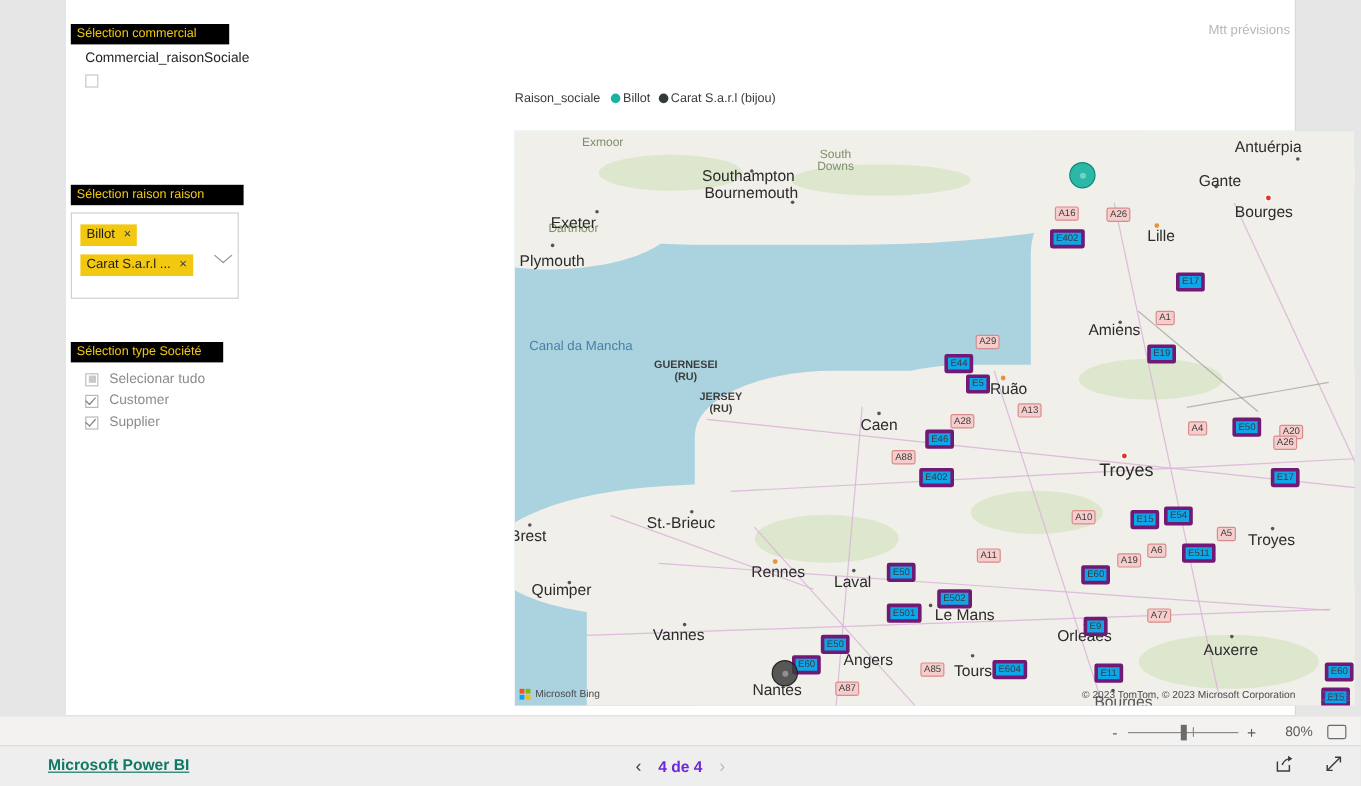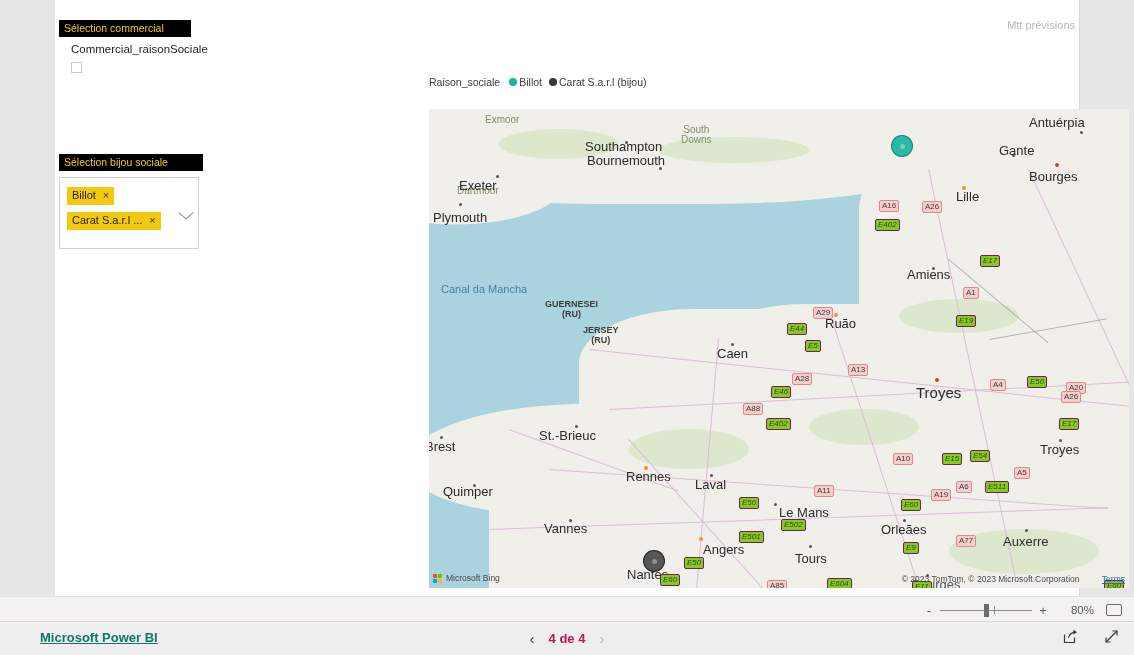--- a/index.html
+++ b/index.html
@@ -101,23 +101,23 @@
   .lbl-city { font-size: 13px; color: #2b2b2b; }
   .lbl-area { font-size: 10px; color: #7f8f6a; }
   .lbl-sea { font-size: 11px; color: #4a7fa5; }
   .lbl-island { font-size: 9px; font-weight: bold; color: #3c3c3c; text-align: center; line-height: 10px; }
   .citydot { position: absolute; width: 3px; height: 3px; background: #555; border-radius: 50%; }
   .citydot.cap { width: 6px; height: 6px; background: #d9382c; border: 1px solid #fff; }
   .citydot.orange { width: 4px; height: 4px; background: #e8943a; }
 
   .shield {
     position: absolute; font-size: 8px; line-height: 10px; padding: 0 2px;
-    border-radius: 2px; color: #3c3c3c; font-family: "Liberation Sans", sans-serif; margin-top: 28px;
-  }
-  .shield.e { background: #84cc16; border: 1px solid #701a75; font-style: italic; }
+    border-radius: 2px; color: #3c3c3c; font-family: "Liberation Sans", sans-serif;
+  }
+  .shield.e { background: #0ea5e9; border: 3px solid #701a75; }
   .shield.a { background: #f6cdcd; border: 1px solid #d98c8c; }
 
   .road { position: absolute; background: #d9b3d9; height: 1.2px; transform-origin: 0 0; opacity: .85; }
   .border-line { position: absolute; background: #8d8d8d; height: 1px; transform-origin: 0 0; opacity: .6; }
 
   .bubble { position: absolute; border-radius: 50%; }
   .bubble.teal { background: rgba(26,179,160,.92); border: 1px solid rgba(10,130,118,.9); }
   .bubble.dark { background: rgba(60,60,60,.85); border: 1px solid rgba(30,30,30,.9); }
   .bubble .inner { position: absolute; left: 50%; top: 50%; width: 5px; height: 5px;
     margin: -2.5px 0 0 -2.5px; border-radius: 50%; background: rgba(255,255,255,.35); }
@@ -154,21 +154,21 @@
   
   #footer { position: absolute; left: 0; top: 622px; width: 1134px; height: 33px; background: #eeeeee; }
   #pbi-link {
     position: absolute; left: 12px; top: 8px; font-size: 13px; color: #117865;
     text-decoration: underline; font-weight: bold; margin-left: 28px;
   }
   #pager { position: absolute; left: 50%; top: 0; transform: translateX(-50%); height: 33px;
     display: flex; align-items: center; }
   .pg-arrow { font-size: 15px; color: #3b3b3b; padding: 0 14px; }
   .pg-arrow.disabled { color: #bdbdbd; }
-  .pg-text { font-size: 13px; color: #be185d; font-weight: bold; }
+  .pg-text { font-size: 13px; color: #6d28d9; font-weight: bold; }
   #footer-actions { position: absolute; right: 14px; top: 0; height: 33px; display: flex; align-items: center; }
   #footer-actions .act { margin-left: 24px; }
 </style>
 </head>
 <body>
 
 <div id="app">
 
   <div id="gutter-left"></div>
   <div id="gutter-right"></div>
@@ -178,35 +178,52 @@
     <div class="slicer" id="slicer-commercial">
       <div class="slicer-header">Sélection commercial</div>
       <div class="slicer-subtitle">Commercial_raisonSociale</div>
       <div class="chk-row disabled">
         <span class="chk-box"></span>
         <span class="chk-label"></span>
       </div>
     </div>
 
     <div class="slicer" id="slicer-raison">
-      <div class="slicer-header">Sélection bijou sociale</div>
+      <div class="slicer-header">Sélection raison raison</div>
       <div class="dropdown-box">
         <div class="chip">
           <span>Billot</span>
           <span class="chip-x">×</span>
         </div>
         <br>
         <div class="chip">
           <span>Carat S.a.r.l ...</span>
           <span class="chip-x">×</span>
         </div>
         <span class="chev"></span>
       </div>
     </div>
 
+    <div class="slicer" id="slicer-type">
+      <div class="slicer-header">Sélection type Société</div>
+      <div class="chk-list">
+        <div class="chk-row sel-all">
+          <span class="chk-box"></span>
+          <span class="chk-label">Selecionar tudo</span>
+        </div>
+        <div class="chk-row checked">
+          <span class="chk-box"></span>
+          <span class="chk-label">Customer</span>
+        </div>
+        <div class="chk-row checked">
+          <span class="chk-box"></span>
+          <span class="chk-label">Supplier</span>
+        </div>
+      </div>
+    </div>
 
     <div id="kpi">
       <div class="kpi-label">Mtt prévisions</div>
     </div>
 
     <div id="mapvis">
 
       <div class="map-legend">
         <span class="legend-title">Raison_sociale</span>
         <span class="legend-item">

